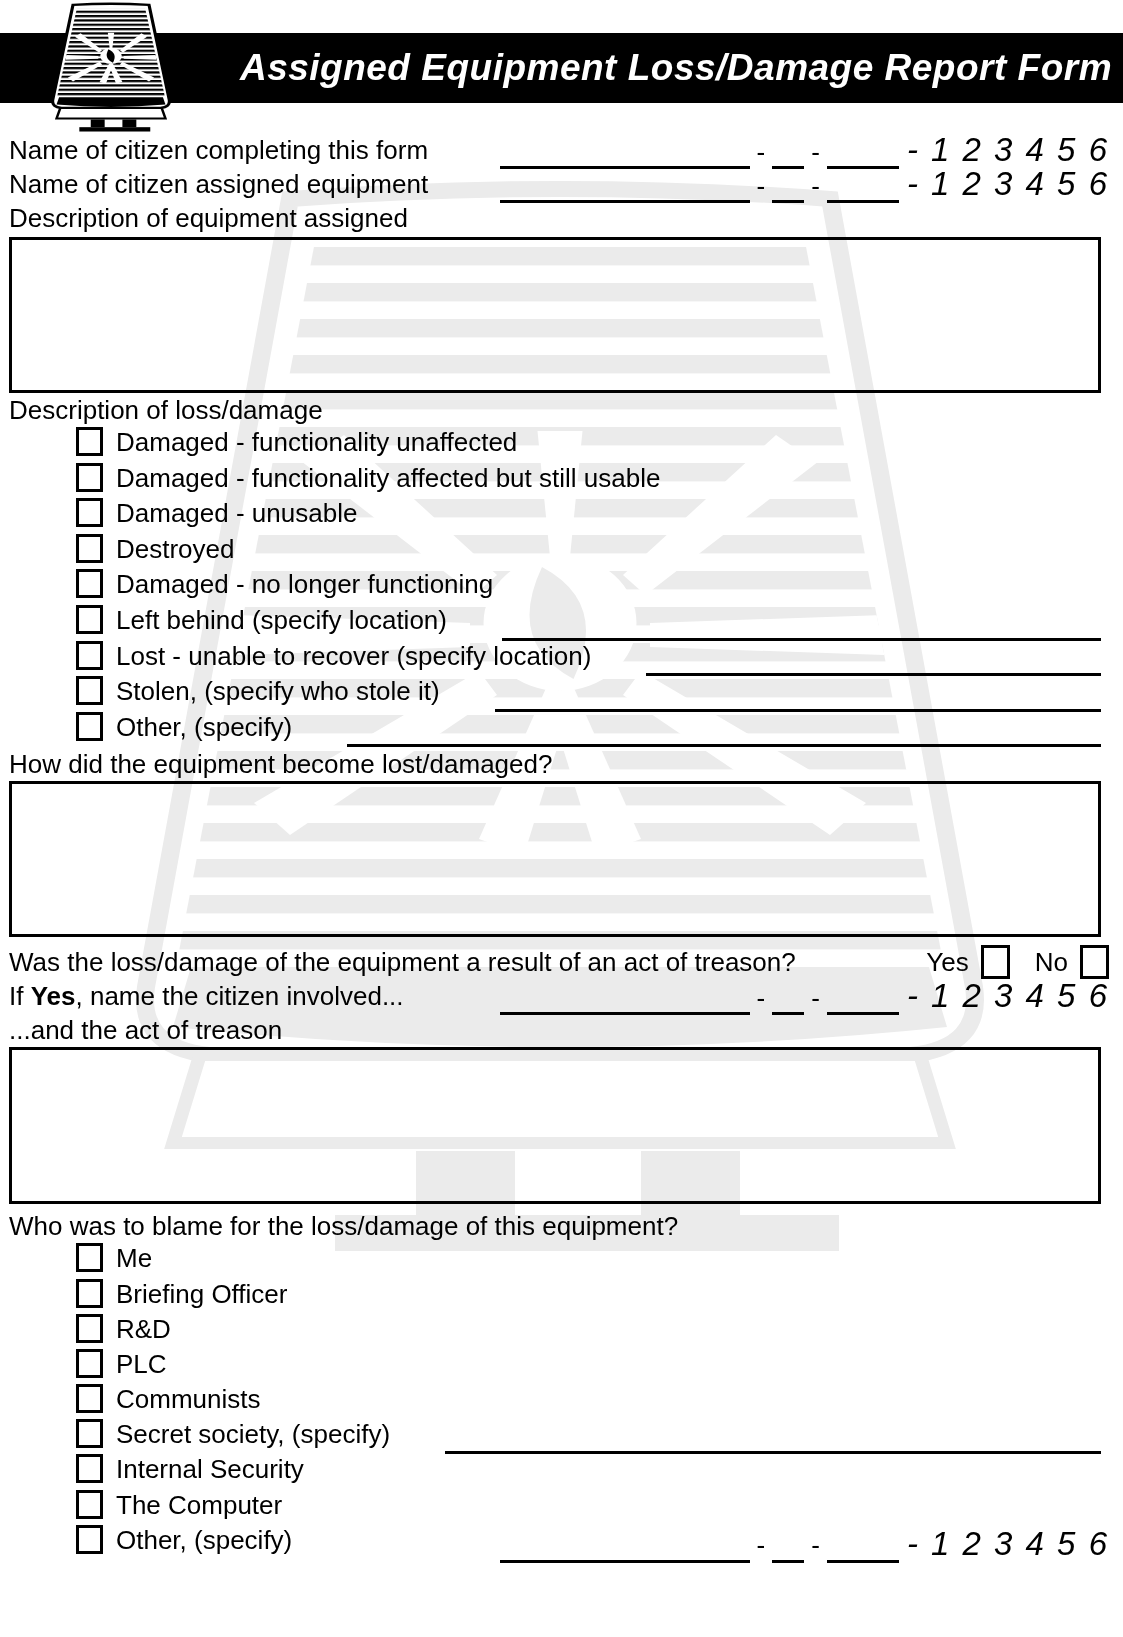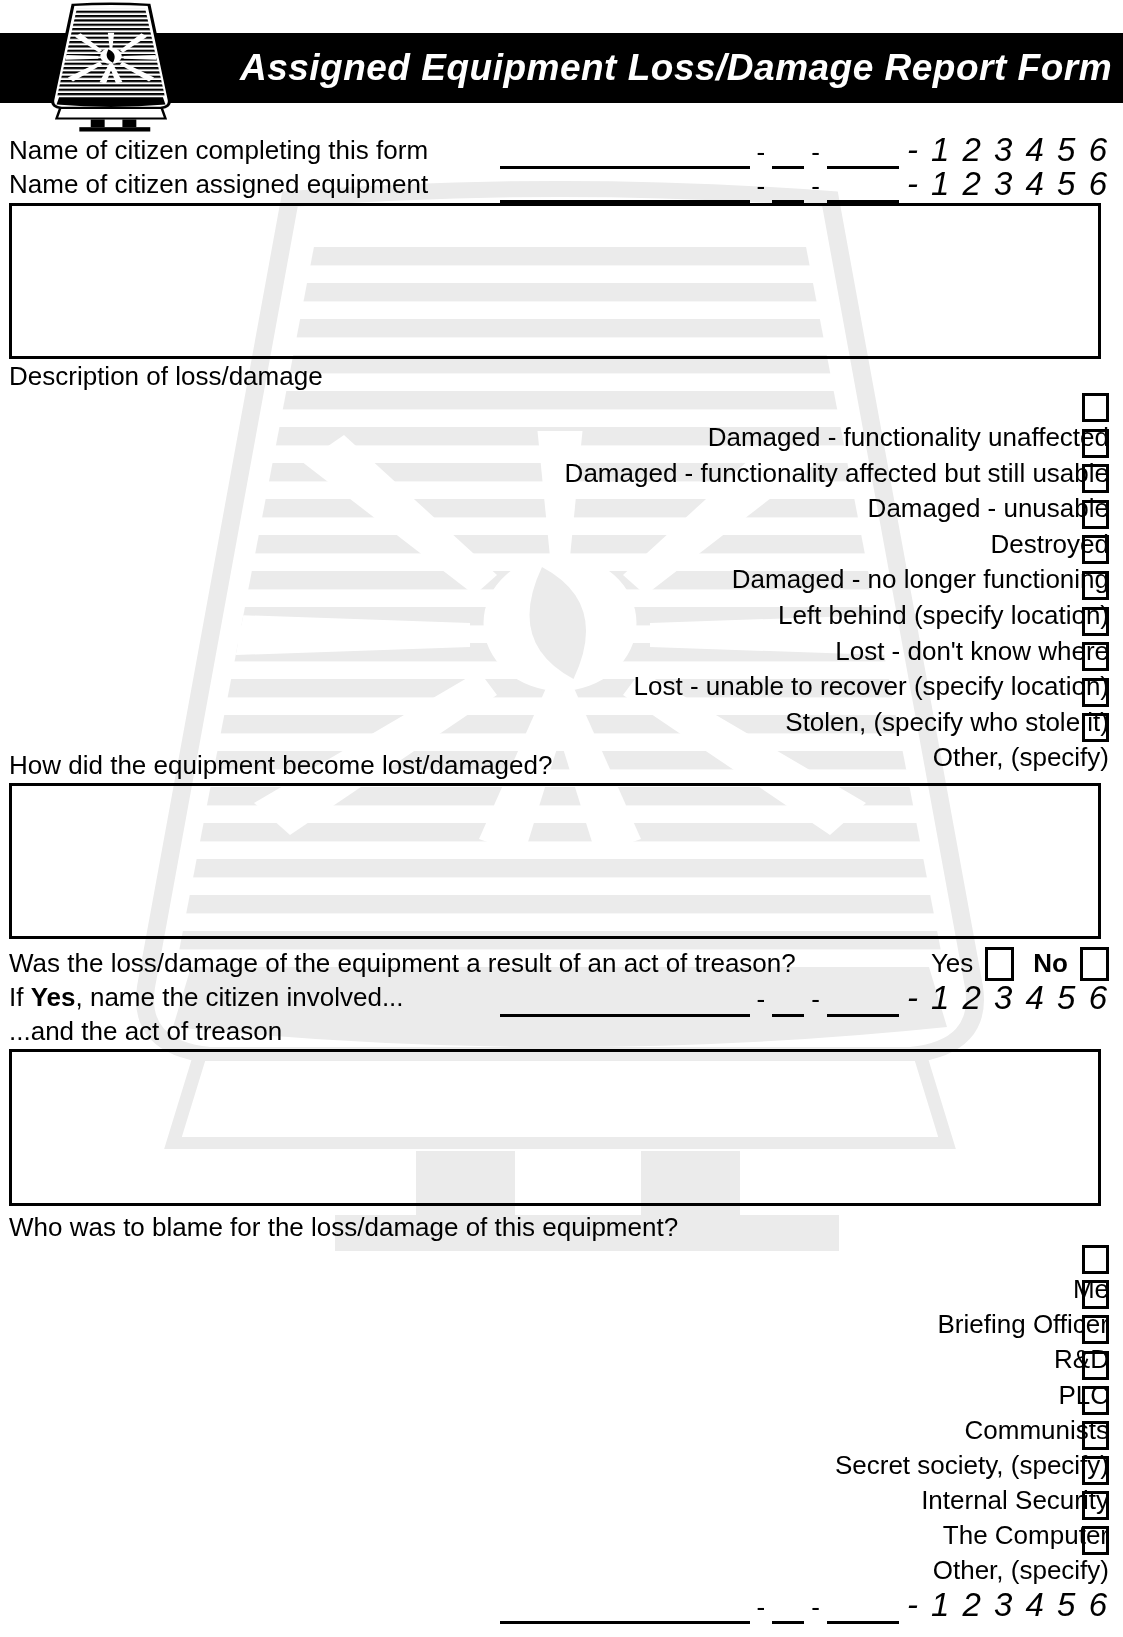--- a/index.html
+++ b/index.html
@@ -49,38 +49,38 @@
     margin-left:8px; white-space:pre;
   }
   
   .bigbox {
     border:3px solid #000; background:transparent; margin-right:8px;
   }
   .bx1 { height:150px; margin-top:2px; }
   .bx2 { height:150px; }
   .bx3 { height:151px; }
   
-  .opt { height:35.6px; display:flex; align-items:flex-end; white-space:nowrap;flex-direction:column; }
+  .opt { height:35.6px; display:flex; align-items:flex-start; white-space:nowrap; }
   .opt.b { height:35.2px; }
   .cb {
     width:21px; height:23px; border:3px solid #000; margin-left:67px;
     flex:none; background:transparent;
   }
   .opt .olbl { margin-left:13px; }
   .wline {
     flex:1; margin-left:55px; margin-right:8px;
     align-self:flex-end; height:6px; border-bottom:3px solid #000;
   }
   
   .yn { display:flex; align-items:center; margin-left:auto; }
   .yncb {
     width:23px; height:28px; border:3px solid #000; margin-left:12px;
     flex:none;
   }
-  .yn .nolbl { margin-left:19px;font-weight:bold; }
+  .yn .nolbl { margin-left:25px; }
   .bold { font-weight:bold; } .mt6 { } .mt5 { margin-top:5px; }
   .mt8 { margin-top:8px; }
 </style>
 </head>
 <body>
 
 <div class="page">
 
   <div class="wm">
     <svg viewBox="0 0 240 270" preserveAspectRatio="none" aria-hidden="true">
@@ -173,20 +173,23 @@
       <span class="citgroup">
         <span class="cl long"></span>
         <span class="dash">-</span>
         <span class="cl short"></span>
         <span class="dash">-</span>
         <span class="cl med"></span>
         <span class="clone">- 1 2 3 4 5 6</span>
       </span>
     </div>
 
+    <div class="row">
+      <span class="lbl">Description of equipment assigned</span>
+    </div>
     <div class="bigbox bx1"></div>
 
     <div class="row mt6">
       <span class="lbl">Description of loss/damage</span>
     </div>
 
     <div class="opt">
       <span class="cb"></span>
       <span class="olbl">Damaged - functionality unaffected</span>
     </div>
@@ -203,24 +206,20 @@
       <span class="olbl">Destroyed</span>
     </div>
     <div class="opt">
       <span class="cb"></span>
       <span class="olbl">Damaged - no longer functioning</span>
     </div>
     <div class="opt">
       <span class="cb"></span>
       <span class="olbl">Left behind (specify location)</span>
       <span class="wline"></span>
-    </div>
-    <div class="opt">
-      <span class="cb"></span>
-      <span class="olbl">Lost - don't know where</span>
     </div>
     <div class="opt">
       <span class="cb"></span>
       <span class="olbl">Lost - unable to recover (specify location)</span>
       <span class="wline"></span>
     </div>
     <div class="opt">
       <span class="cb"></span>
       <span class="olbl">Stolen, (specify who stole it)</span>
       <span class="wline"></span>

